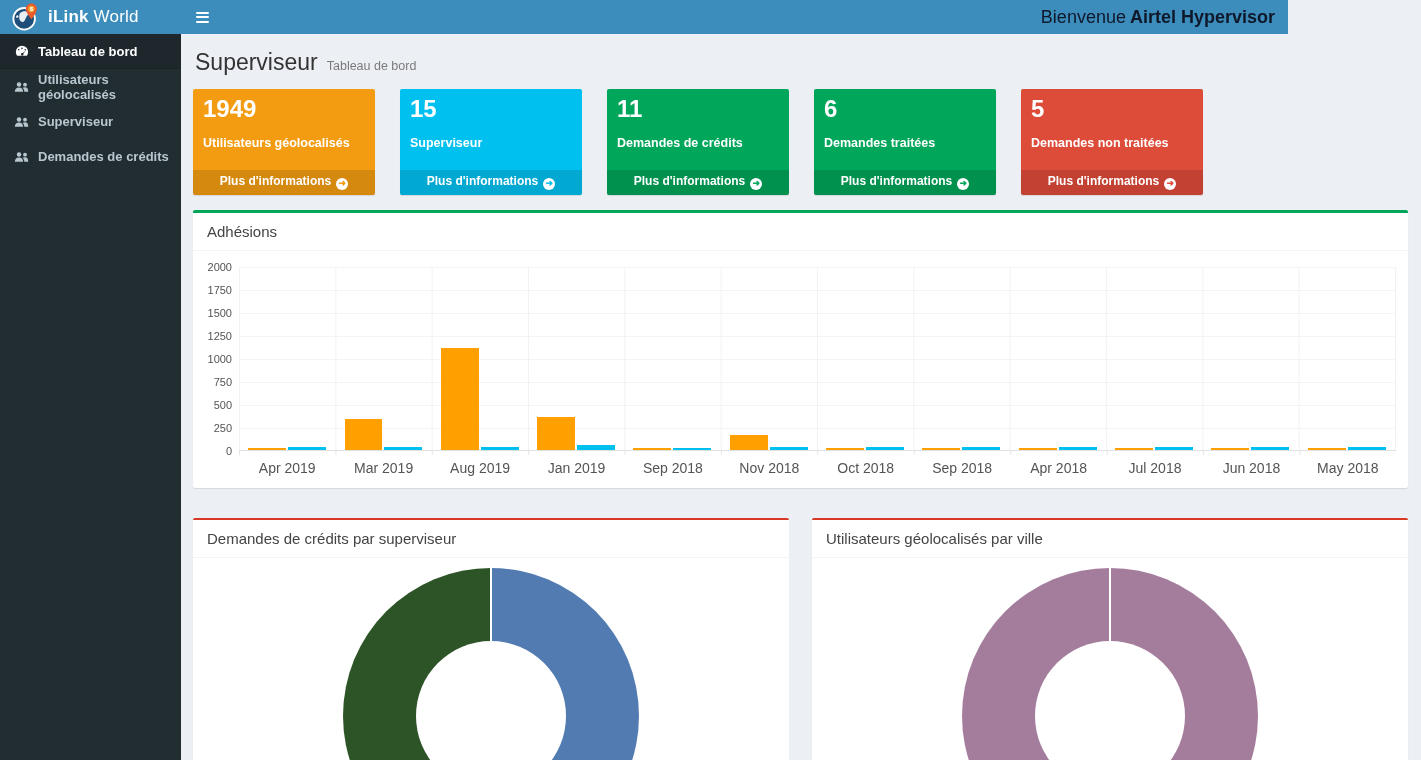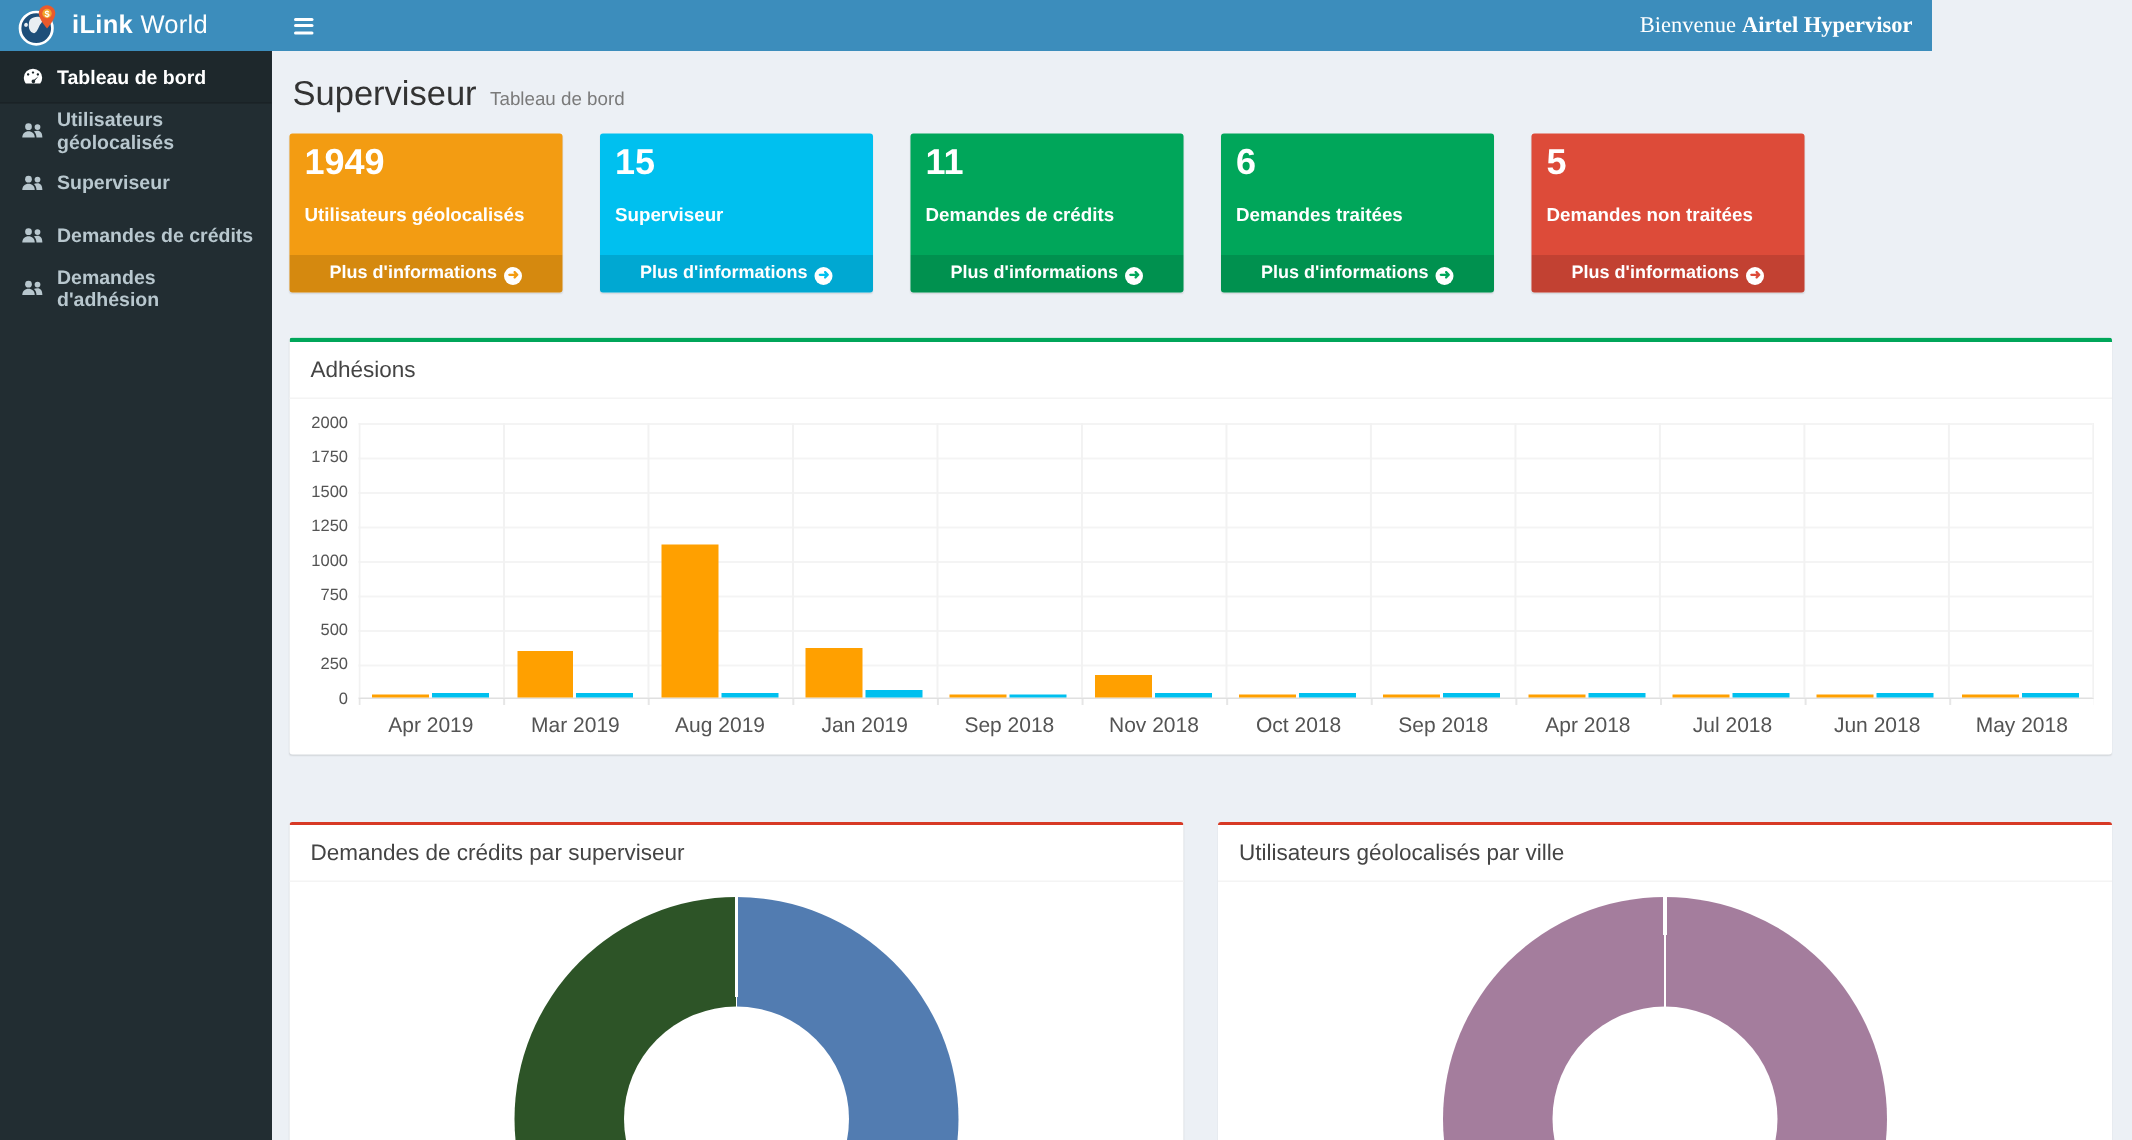--- a/index.html
+++ b/index.html
@@ -15,21 +15,21 @@
   .logo-area {
     width:181px; height:34px; background:#3c8dbc; display:flex; align-items:center;
     padding-left:12px; gap:9px; cursor:pointer;
   }
   .logo-area svg { flex:0 0 auto; }
   .brand { color:#fff; font-size:17px; letter-spacing:.2px; white-space:nowrap; }
   .brand b { font-weight:700; }
   .navstrip { flex:1; background:#3c8dbc; display:flex; align-items:center; }
   .hamburger { width:42px; height:34px; display:flex; flex-direction:column; justify-content:center; align-items:center; gap:2.5px; cursor:pointer; }
   .hamburger i { display:block; width:13px; height:2px; background:#fff; border-radius:1px; }
-  .welcome { margin-left:auto; padding-right:13px; color:#ffffff; font-size:15px; display:flex; gap:4px; align-items:center; height:100%; cursor:pointer;font-family:Liberation Serif, serif; }
+  .welcome { margin-left:auto; padding-right:13px; color:#0f172a; font-size:18px; display:flex; gap:4px; align-items:center; height:100%; cursor:pointer; }
   .welcome .bold { font-weight:700; }
 
   
   .sidebar {
     position:fixed; top:34px; left:0; bottom:0; width:181px;
     background:#222d32; z-index:40;
   }
   .side-menu { list-style:none; margin:0; padding:0; }
   .side-item {
     display:flex; align-items:center; gap:9px;
@@ -55,21 +55,21 @@
     display:block; text-align:center; font-size:12px; font-weight:600; color:#fff;
     padding:4px 0 5px; background:rgba(0,0,0,.12); cursor:pointer; text-decoration:none;
   }
   .arrow-circle {
     display:inline-flex; width:12px; height:12px; border-radius:50%; background:#fff;
     align-items:center; justify-content:center; font-size:9px; line-height:1; margin-left:5px;
     vertical-align:-1px; font-weight:700;
   }
 
   
-  .card { background:#fff; margin-top:30px; box-shadow:0 1px 1px rgba(0,0,0,.1); border-radius:2px; }
+  .card { background:#fff; margin-top:15px; box-shadow:0 1px 1px rgba(0,0,0,.1); border-radius:2px; }
   .card.green-top { border-top:3px solid #00a65a; }
   .card.red-top { border-top:2px solid #d73925; }
   .card-header { padding:10px 14px; font-size:15px; color:#444; border-bottom:1px solid #f4f4f4; }
   .card-body { padding:16px 12px 12px 8px; }
 
   
   .chart-wrap { display:flex; }
   .ylabels { position:relative; width:38px; height:184px; flex:0 0 auto; }
   .ylabels span { position:absolute; right:7px; transform:translateY(-50%); font-size:11px; color:#545454; }
   .plot-col { flex:1; min-width:0; }
@@ -163,31 +163,20 @@
         <span class="icn">
           <svg viewBox="0 0 18 14" width="15" height="12" fill="currentColor">
             <circle cx="6" cy="3.9" r="2.7"></circle>
             <path d="M1 12.6c0-3.3 2.2-5.1 5-5.1s5 1.8 5 5.1z"></path>
             <circle cx="13.2" cy="4.2" r="2.3"></circle>
             <path d="M12.4 12.6c-.1-2-.8-3.8-2.1-4.8.8-.4 1.8-.6 2.9-.6 2.4 0 3.9 1.7 3.9 5.4z"></path>
           </svg>
         </span>
         <span>Demandes de crédits</span>
       </li>
-      <li class="side-item">
-        <span class="icn">
-          <svg viewBox="0 0 18 14" width="15" height="12" fill="currentColor">
-            <circle cx="6" cy="3.9" r="2.7"></circle>
-            <path d="M1 12.6c0-3.3 2.2-5.1 5-5.1s5 1.8 5 5.1z"></path>
-            <circle cx="13.2" cy="4.2" r="2.3"></circle>
-            <path d="M12.4 12.6c-.1-2-.8-3.8-2.1-4.8.8-.4 1.8-.6 2.9-.6 2.4 0 3.9 1.7 3.9 5.4z"></path>
-          </svg>
-        </span>
-        <span>Demandes d'adhésion</span>
-      </li>
     </ul>
 </aside>
 
 <main class="content">
 
   <div class="page-head">
     <h1>Superviseur</h1>
     <span class="sub">Tableau de bord</span>
   </div>
 

